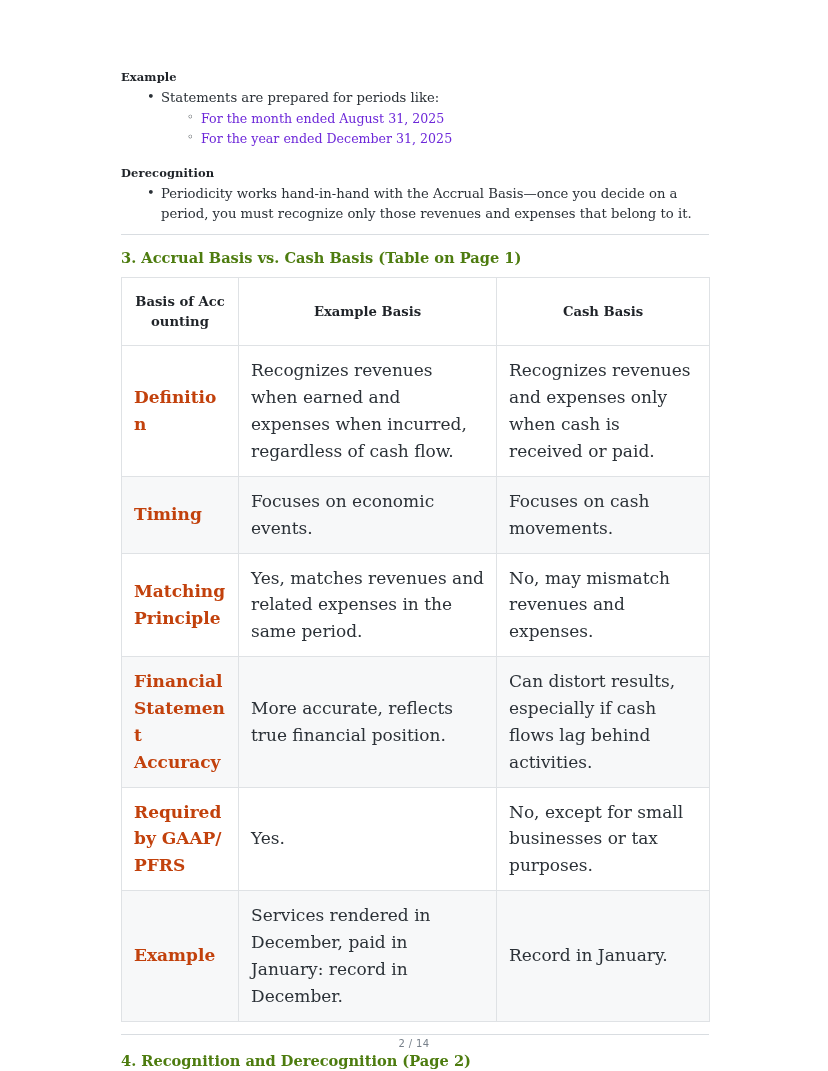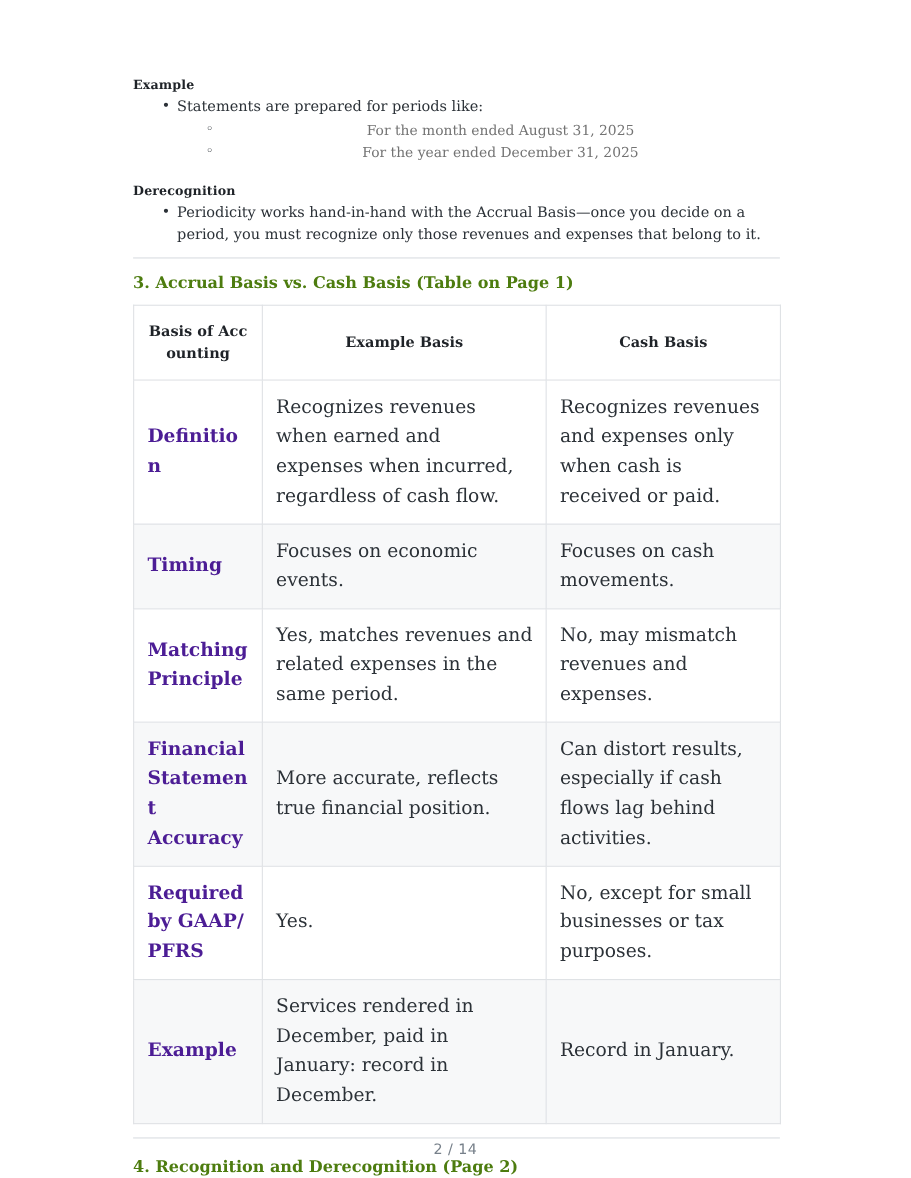--- a/index.html
+++ b/index.html
@@ -65,24 +65,23 @@
   }
   ul.lvl2 {
     list-style: none;
     margin: 1px 0 0 0;
     padding: 0 0 0 26px;
   }
   ul.lvl2 > li {
     position: relative;
     font-size: 12.6px;
     line-height: 1.55;
-    color: #737373;
+    color: #6d28d9;
     padding-left: 14px;
     margin: 0;
-    text-align: center;
   }
   ul.lvl2 > li::before {
     content: "\25E6";
     position: absolute;
     left: 0;
     top: -1px;
     font-size: 12px;
     color: #2b3137;
   }
 
@@ -138,39 +137,39 @@
     border: 1px solid #dfe2e5;
     font-size: 17px;
     color: #2b3137;
     vertical-align: middle;
     padding: 11px 12px;
     line-height: 1.58;
     background: #ffffff;
   }
   table.cmp td.rowhead {
     font-weight: 700;
-    color: #4c1d95;
+    color: #c2410c;
     text-align: left;
     word-break: break-word;
   }
   table.cmp tbody tr.striped td {
     background: #f7f8f9;
   }
   table.cmp td.breakall {
     word-break: break-all;
   }
 
   
   .pagefoot {
     position: absolute;
     left: 0;
     top: 1038px;
     width: 828px;
     text-align: center;
-    font-size: 13px;
+    font-size: 10px;
     color: #77808a;
     font-family: "DejaVu Sans", "Liberation Sans", sans-serif;
     letter-spacing: 0.4px;
   }
 </style>
 </head>
 <body>
 
 <div class="page">
   <div class="content">

